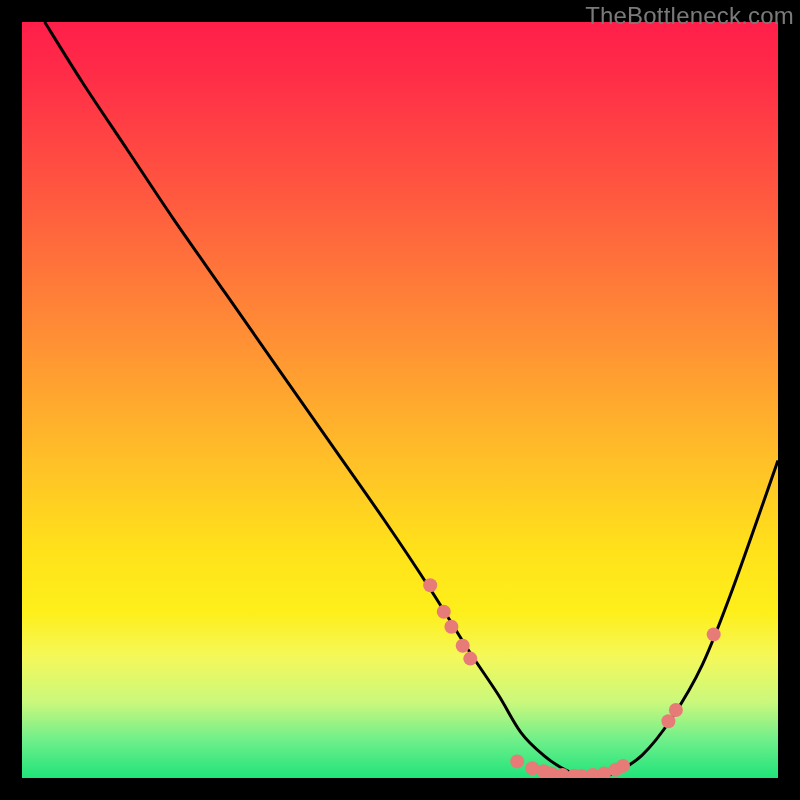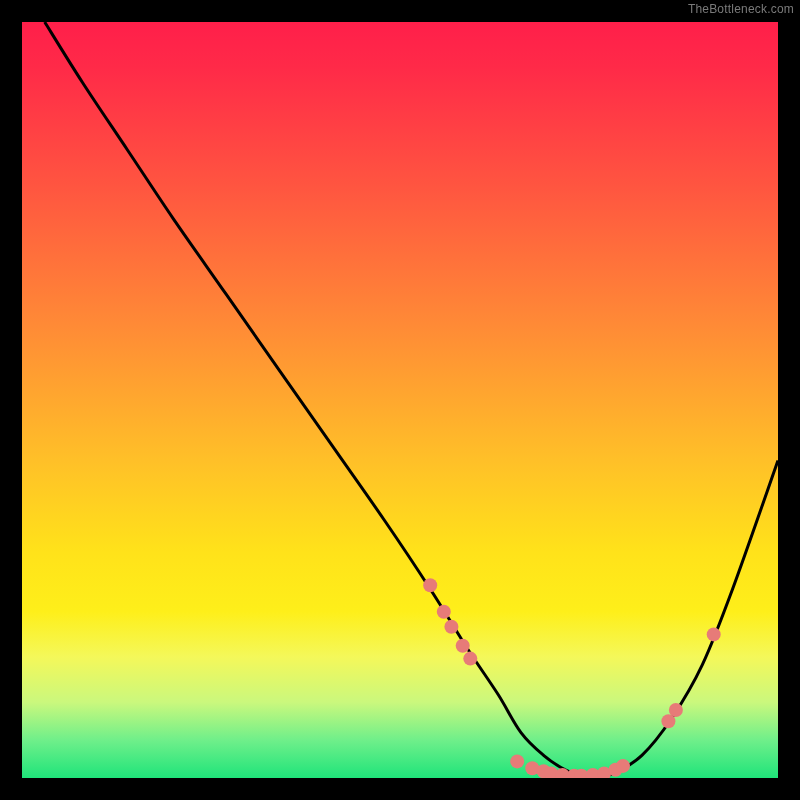--- a/index.html
+++ b/index.html
@@ -45,21 +45,21 @@
       #caf87d 90%,
       #6fef8a 95%,
       #1fe47a 100%
     );
   }
   .watermark {
     position: absolute;
     top: 2px;
     right: 6px;
     color: #7a7a7a;
-    font-size: 12px;
+    font-size: 24px;
     font-weight: 500;
     letter-spacing: 0.2px;
     user-select: none;
   }
   svg.curve {
     position: absolute;
     top: 0;
     left: 0;
     width: 756px;
     height: 756px;

